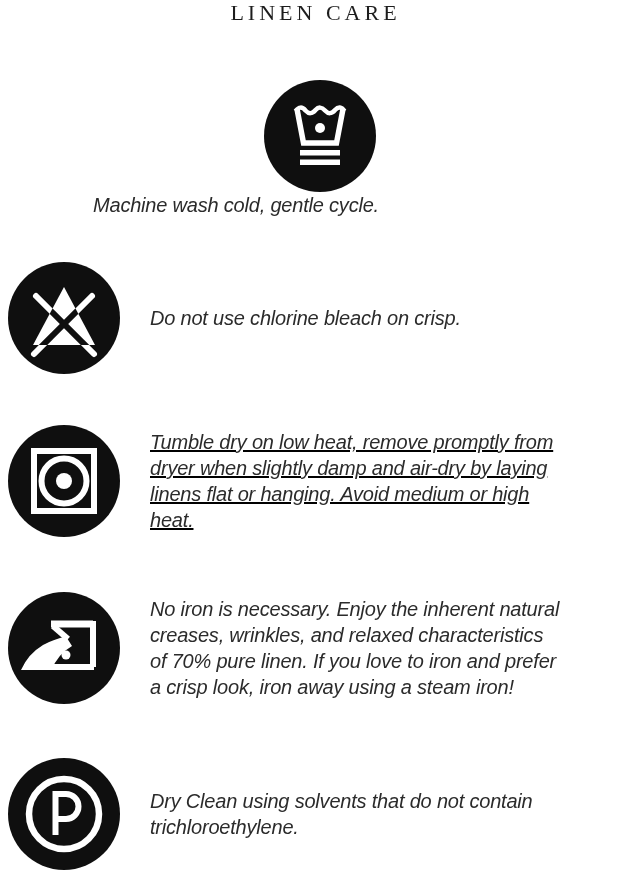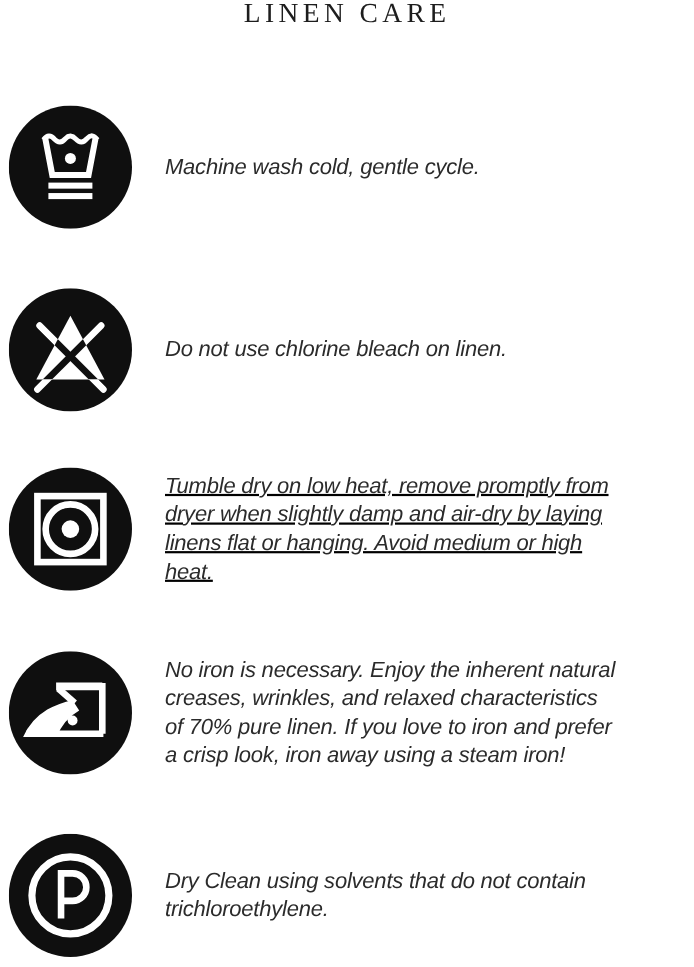--- a/index.html
+++ b/index.html
@@ -11,36 +11,36 @@
     overflow: hidden;
     font-family: "Liberation Sans", sans-serif;
   }
   .title {
     position: absolute;
     top: -1px;
     left: 0;
     right: 0;
     text-align: center;
     font-family: "Liberation Serif", serif;
-    font-size: 25px;
+    font-size: 22px;
     font-weight: 400;
     letter-spacing: 4px;
     color: #1d1d1d;
     line-height: 28px;
     white-space: nowrap;
   }
   .row {
     position: absolute;
     left: 8px;
     right: 0;
     height: 112px;
     display: flex;
     align-items: center;
   }
-  .row-1 { top: 96px; }
+  .row-1 { top: 80px; flex-direction: column; }
   .row-2 { top: 262px; }
   .row-3 { top: 425px; text-decoration: underline; }
   .row-4 { top: 592px; }
   .row-5 { top: 758px; }
   .icon-wrap {
     flex: 0 0 112px;
     width: 112px;
     height: 112px;
   }
   .caption {
@@ -88,21 +88,21 @@
           <line x1="28" y1="34" x2="86" y2="92"></line>
           <line x1="84" y1="34" x2="26" y2="92"></line>
         </g>
         <polygon points="56,25 25,83 87,83" fill="#ffffff"></polygon>
         <g clip-path="url(#tri-clip)" stroke="#0f0f0f" stroke-width="6">
           <line x1="28" y1="34" x2="86" y2="92"></line>
           <line x1="84" y1="34" x2="26" y2="92"></line>
         </g>
       </svg>
     </div>
-    <div class="caption">Do not use chlorine bleach on linen.</div>
+    <div class="caption">Do not use chlorine bleach on crisp.</div>
   </div>
 
   <div class="row row-3">
     <div class="icon-wrap">
       <svg viewBox="0 0 112 112" width="112" height="112">
         <circle cx="56" cy="56" r="56" fill="#0f0f0f"></circle>
         <rect x="26" y="26" width="60" height="60" fill="none" stroke="#ffffff" stroke-width="6"></rect>
         <circle cx="56" cy="56" r="22.5" fill="none" stroke="#ffffff" stroke-width="6"></circle>
         <circle cx="56" cy="56" r="8" fill="#ffffff"></circle>
       </svg>

